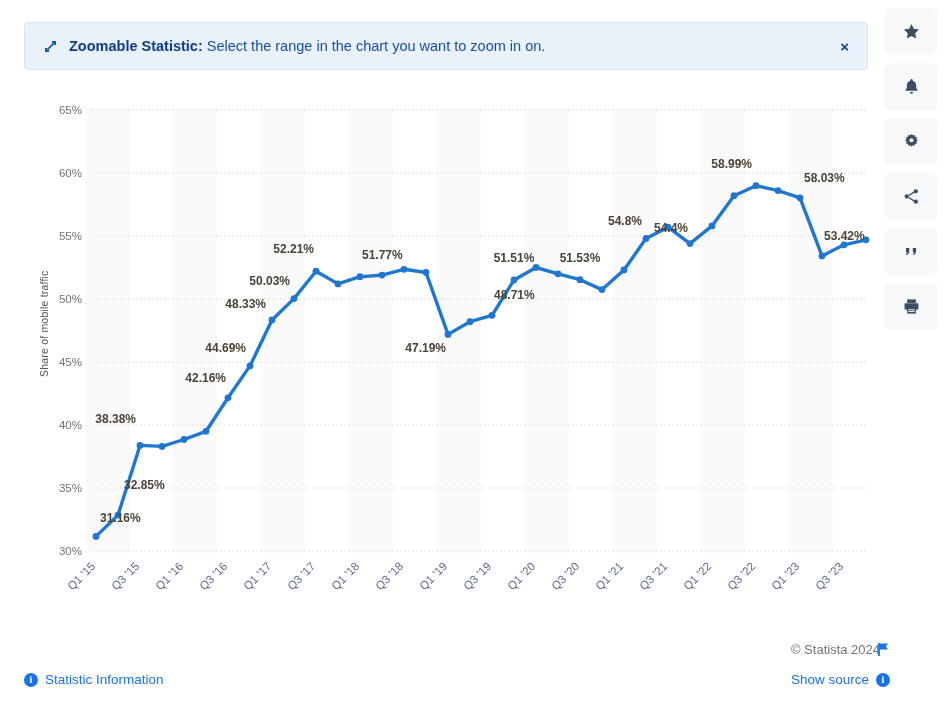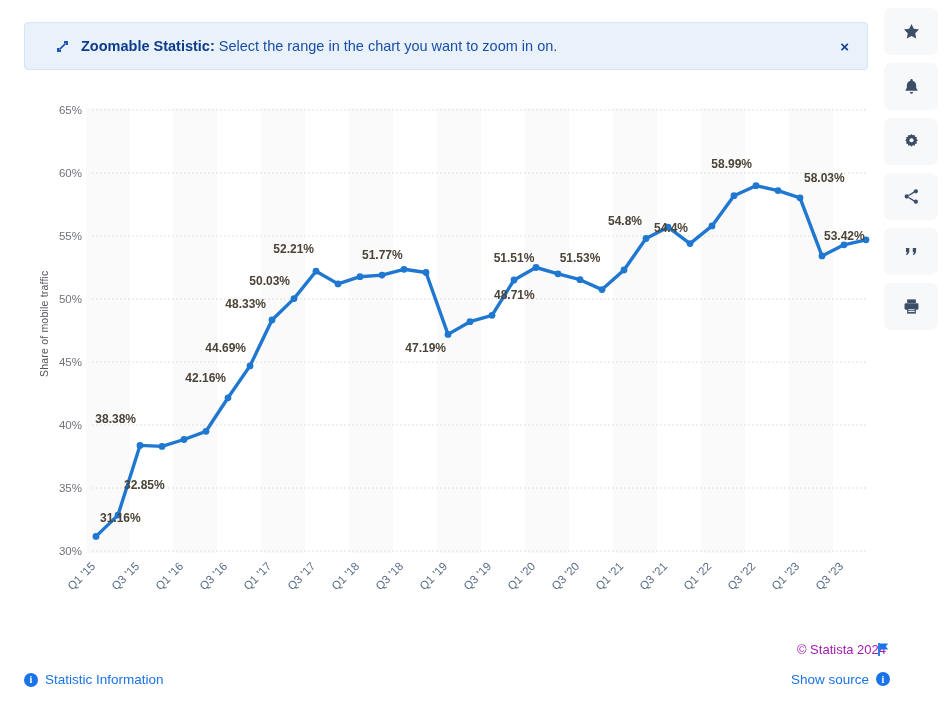--- a/index.html
+++ b/index.html
@@ -13,21 +13,21 @@
 
   
   .banner {
     position: absolute;
     left: 24px; top: 22px;
     width: 844px; height: 48px;
     background: #e9f1fb;
     border: 1px solid #d5e4f7;
     border-radius: 4px;
     display: flex; align-items: center;
-    padding: 0 26px;
+    padding: 0 14px;
   }
   .banner-icon { width: 22px; height: 22px; flex: 0 0 22px; margin-right: 8px;
      display:flex; align-items:center; justify-content:center; }
   .banner-text { font-size: 14.5px; color: #1a4ea8; white-space: nowrap; }
   .banner-text b { font-weight: 700; color:#0d3c8c; }
   .banner-close {
     position:absolute; right: 14px; top: 50%; transform: translateY(-50%);
     font-size: 15px; color:#103f8f; font-weight:700; cursor:pointer;
     line-height:1; padding:4px;
   }
@@ -52,33 +52,33 @@
   }
   svg.plot { position:absolute; left:0; top:0; }
 
   .ytick { font-size: 11.5px; fill: #6f7278; font-family:"Liberation Sans",sans-serif; }
   .xtick { font-size: 11.5px; fill: #5a6b85; font-family:"Liberation Sans",sans-serif; }
   .dlabel { font-size: 12px; font-weight: 700; fill: #4a4336; font-family:"Liberation Sans",sans-serif; }
 
   
   .footer { position:absolute; left:0; top:632px; width:946px; height:76px; }
   .f-copy {
-    position:absolute; right: 60px; top: 10px;
-    font-size: 13px; color:#a21caf; white-space:nowrap;
+    position:absolute; right: 66px; top: 10px;
+    font-size: 13px; color:#737373; white-space:nowrap;
   }
   .f-flag { position:absolute; right:56px; top:10px; }
   .f-addl {
     position:absolute; left: 24px; top: 40px;
     font-size: 13.5px; color:#1a73e8; white-space:nowrap; cursor:pointer;
     display:flex; align-items:center; gap:7px;
   }
   .f-src {
     position:absolute; right: 56px; top: 40px;
     font-size: 13.5px; color:#1a73e8; white-space:nowrap; cursor:pointer;
-    display:flex; align-items:flex-start; gap:7px;
+    display:flex; align-items:center; gap:7px;
   }
   .infoc { width:14px;height:14px;border-radius:50%;background:#1a73e8;color:#fff;
      font-size:10px;font-weight:700;display:flex;align-items:center;justify-content:center;
      font-family:"Liberation Serif",serif; flex:0 0 14px;}
 </style>
 </head>
 <body>
 
 <div id="root">
 

